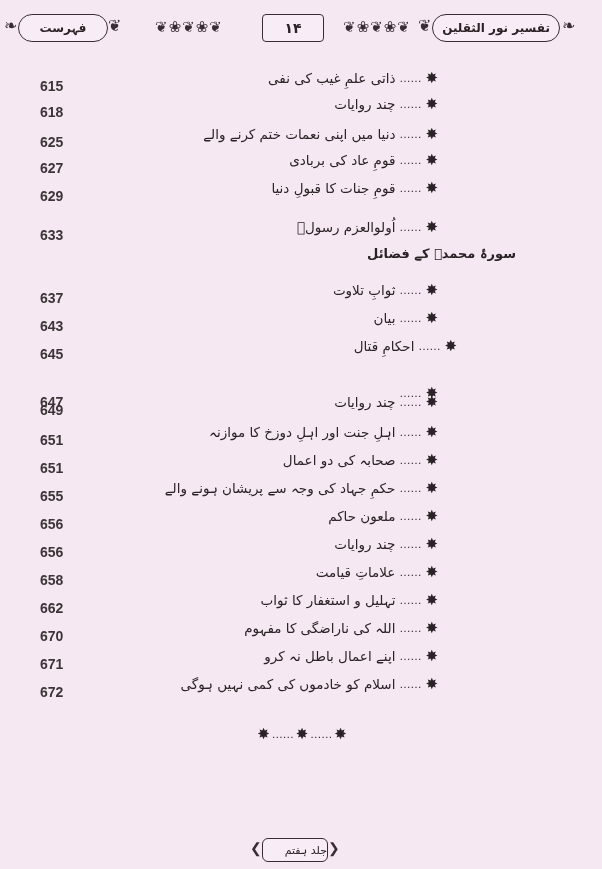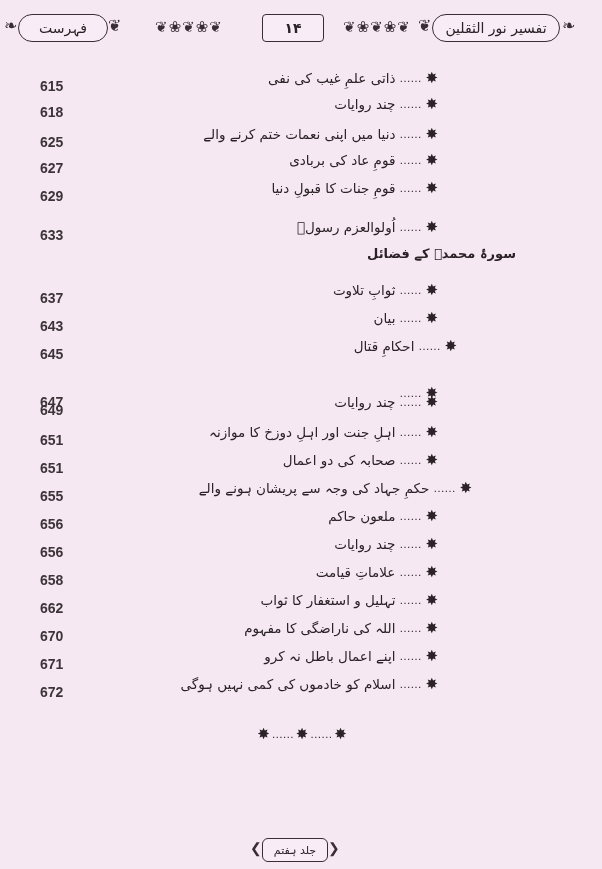--- a/index.html
+++ b/index.html
@@ -12,21 +12,21 @@
       color: #2a2226;
     }
     .header {
       position: absolute; left: 0; top: 0; width: 602px; height: 48px;
     }
     .frame {
       position: absolute; top: 14px; height: 26px;
       border: 1.5px solid #3a2c34; border-radius: 14px;
       display: flex; align-items: center; justify-content: center;
       background: #f8ecf6;
-      font-size: 14px; direction: rtl;
+      font-size: 12px; direction: rtl; font-weight: bold;
     }
     .frame.left { left: 18px; width: 88px; }
     .frame.right { left: 432px; width: 126px; }
     .frame.mid { left: 262px; width: 60px; border-radius: 4px; font-size: 14px; font-weight: bold; }
     .ornament {
       position: absolute; top: 14px; height: 26px;
       display: flex; align-items: center; justify-content: space-around;
       color: #3a2c34; font-size: 15px; letter-spacing: 1px; overflow: hidden;
     }
     .ornament.o1 { left: 122px; width: 134px; }
@@ -54,21 +54,21 @@
       direction: rtl; font-size: 13px; font-weight: bold; white-space: nowrap;
     }
     .end-stars {
       position: absolute; left: 242px; top: 727px; width: 120px;
       display: flex; align-items: center; justify-content: center; gap: 2px;
       font-size: 15px;
     }
     .footer-frame {
       position: absolute; left: 262px; top: 838px; width: 64px; height: 22px;
       border: 1.5px solid #3a2c34; border-radius: 6px;
-      display: flex; align-items: center; justify-content: center;
+      display: flex; align-items: center; justify-content: flex-start;
       direction: rtl; font-size: 11px; background: #f8ecf6;
     }
     .fcap { position: absolute; top: 840px; font-size: 14px; color: #3a2c34; }
   </style>
 </head>
 <body>
 
 <div class="header">
   <span class="cap" style="left:4px">❧</span>
   <div class="frame left">
@@ -188,21 +188,21 @@
       </span>
     </div>
     <div class="row" style="top: 452px;">
       <span class="pg">651</span>
       <span class="entry">
         <span class="star">✸</span>
         <span class="dots">……</span>
         <span>صحابہ کی دو اعمال</span>
       </span>
     </div>
-    <div class="row" style="top: 480px; padding-left: 34px;">
+    <div class="row" style="top: 480px;">
       <span class="pg">655</span>
       <span class="entry">
         <span class="star">✸</span>
         <span class="dots">……</span>
         <span>حکمِ جہاد کی وجہ سے پریشان ہونے والے</span>
       </span>
     </div>
     <div class="row" style="top: 508px;">
       <span class="pg">656</span>
       <span class="entry">

